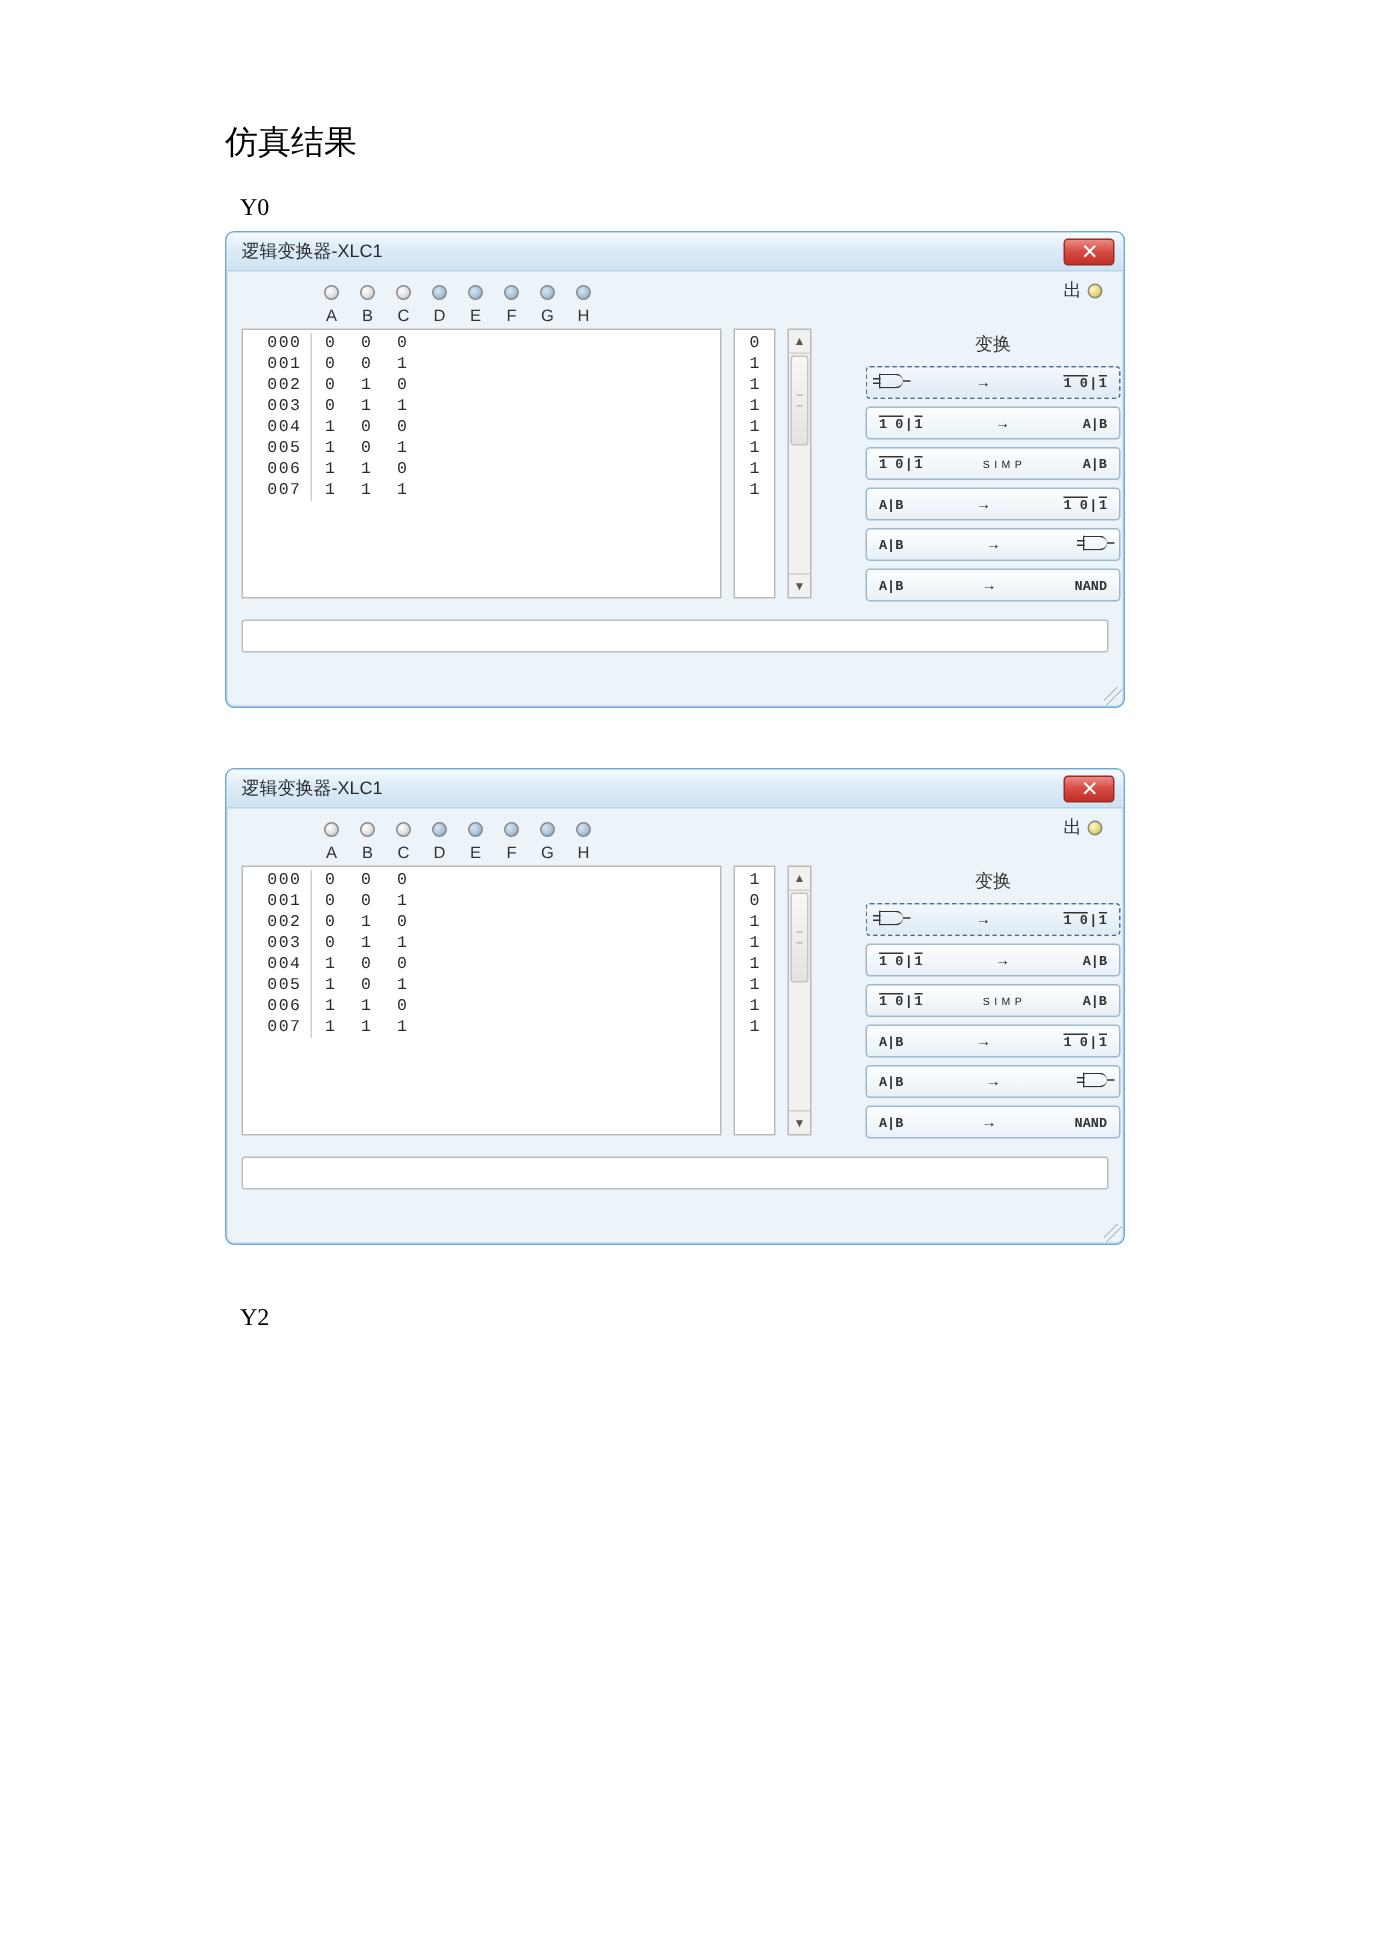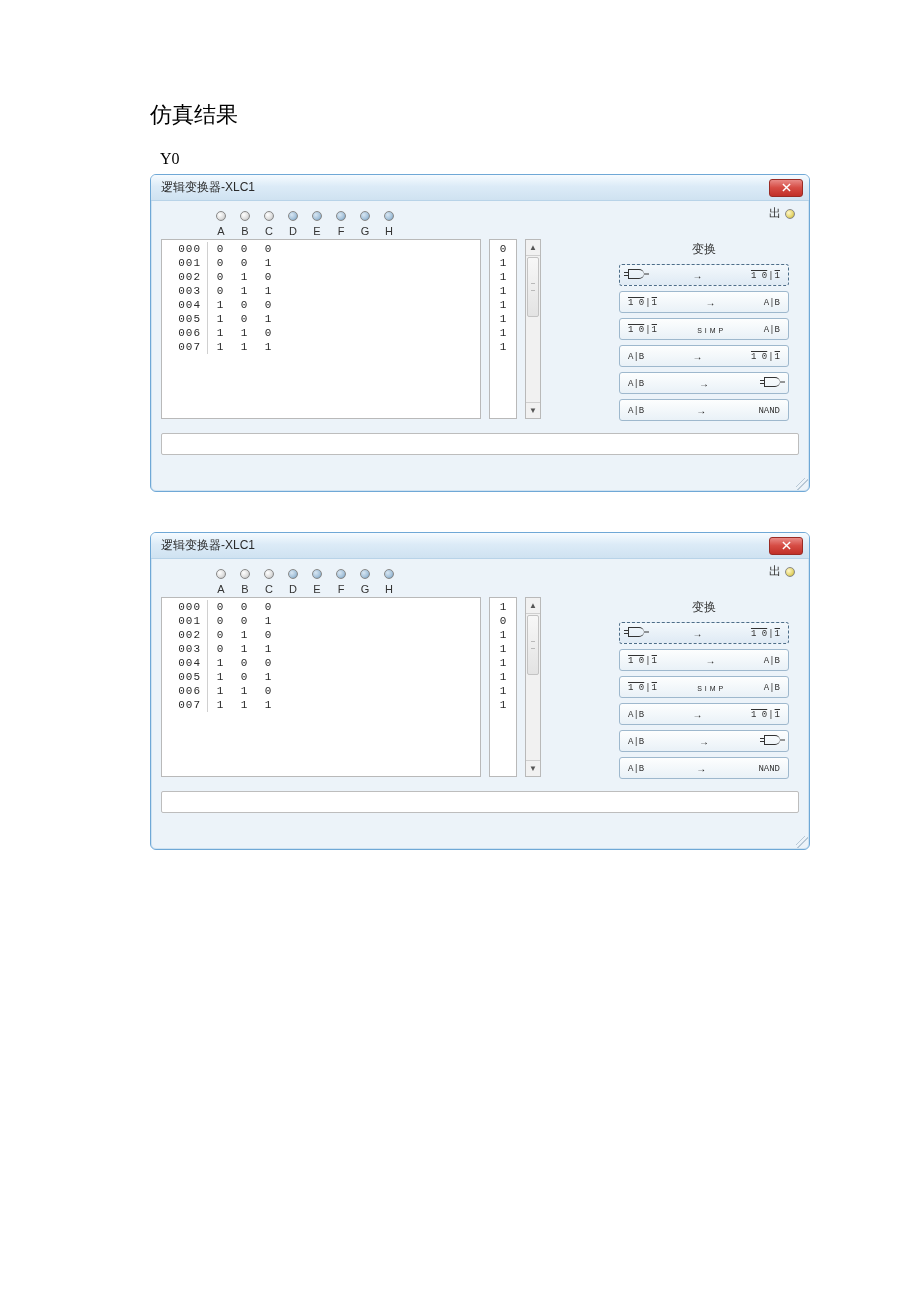--- a/index.html
+++ b/index.html
@@ -5,21 +5,21 @@
   * { box-sizing: border-box; }
   body {
     margin: 0;
     padding: 0;
     width: 920px;
     background: #fff;
     font-family: "Microsoft YaHei", "SimSun", Arial, sans-serif;
     position: relative;
   }
   .page {
-    padding: 100px 150px 50px 150px;
+    padding: 80px 150px 50px 150px;
     width: 920px;
   }
   .doc-title {
     font-size: 22px;
     font-family: "SimSun", serif;
     margin-bottom: 20px;
   }
   .y-label {
     font-size: 16px;
     font-family: "Times New Roman", serif;
@@ -33,21 +33,21 @@
     font-size: 44px;
     color: rgba(200,200,200,0.55);
     font-family: Arial, sans-serif;
     letter-spacing: 1px;
     white-space: nowrap;
     pointer-events: none;
   }
 
   
   .win {
-    width: 660px;
+    width: 600px;
     border: 1px solid #6fa8d6;
     border-radius: 6px;
     background: #ecf3f9;
     box-shadow: 0 0 0 1px #cfe2f1 inset;
     overflow: hidden;
     position: relative;
     margin-bottom: 40px;
   }
   .titlebar {
     height: 26px;
@@ -182,21 +182,21 @@
   .scroll .thumb::after {
     content:""; position:absolute; left:3px; right:3px; top:50%; height:6px;
     transform: translateY(-50%);
     border-top:1px solid #b9b9b9;
     border-bottom:1px solid #b9b9b9;
   }
 
   
   .side {
     position: absolute;
-    right: 20px; top: 40px;
+    right: 2px; top: 40px;
     width: 170px;
   }
   .side-title {
     text-align: center;
     font-size: 12px;
     color: #333;
     margin-bottom: 6px;
   }
   .conv-btn {
     display: flex;
@@ -222,20 +222,21 @@
     font-size: 10px;
     color: #222;
   }
   .sym {
     font-family: "Courier New", monospace;
     font-size: 9px;
     letter-spacing: 0;
     display: inline-flex;
     align-items: center;
     gap: 1px;
+    font-weight: bold;
   }
   .sym .ov { text-decoration: overline; }
   .gate {
     display:inline-block;
     width: 16px; height: 10px;
     position: relative;
     border-top: 1px solid #333;
     border-bottom: 1px solid #333;
     border-left: 1px solid #333;
     border-radius: 0 6px 6px 0;
@@ -630,13 +631,14 @@
       <span class="mid">→</span>
       <span><span class="sym">NAND</span></span>
     </div>
       </div>
 
       <div class="expr-bar"></div>
       <div class="resize-grip"></div>
     </div>
   </div>
 
+  <div class="y-label">Y2</div>
 </div>
 
 </body></html>

